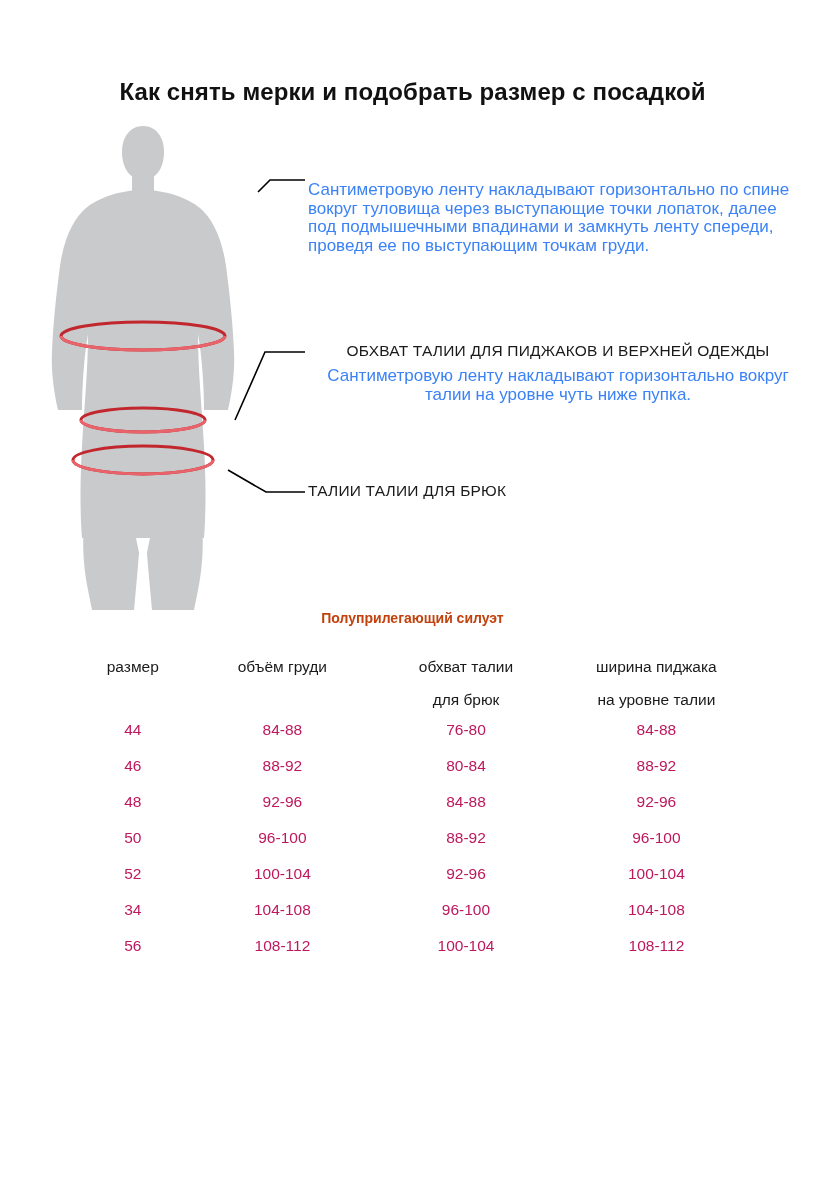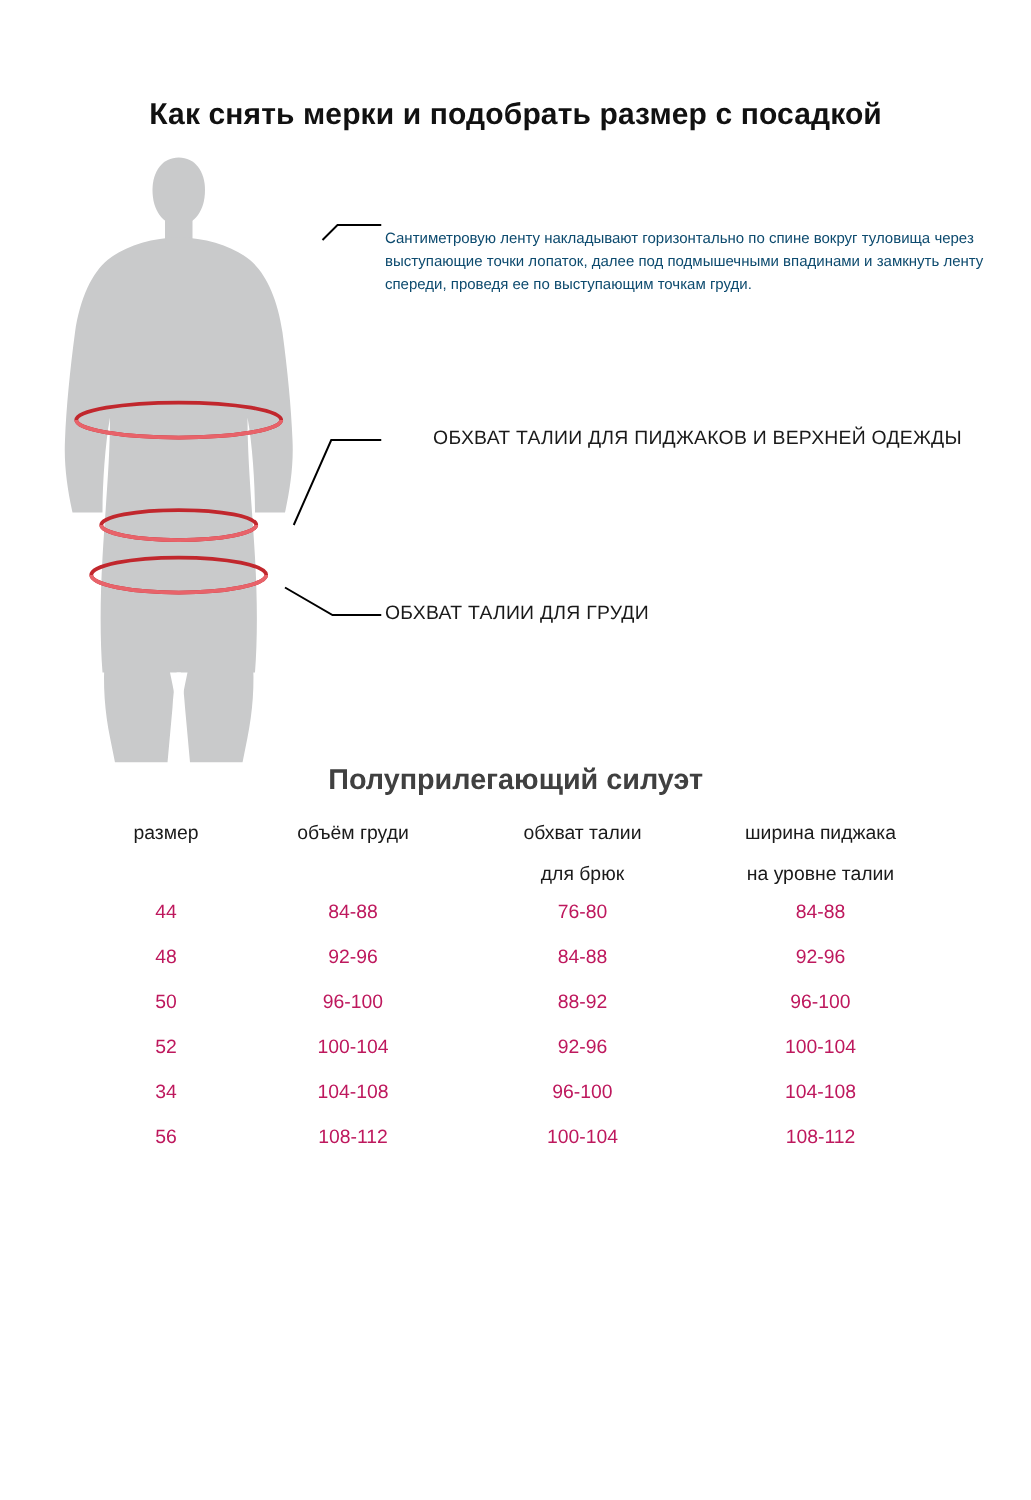--- a/index.html
+++ b/index.html
@@ -48,38 +48,38 @@
     position: absolute;
     width: 500px;
   }
   .callout-title {
     font-size: 15.5px;
     color: #1a1a1a;
     letter-spacing: 0.2px;
     white-space: nowrap;
   }
   .callout-body {
-    font-size: 12px;
+    font-size: 17px;
     line-height: 18.5px;
-    color: #0c4a6e;
+    color: #3b82f6;
     margin-top: 7px;
   }
   #callout-chest { top: 14px; left: 8px; }
   #callout-waist-jacket { top: 182px; left: 8px; text-align: center; }
   #callout-waist-trousers { top: 322px; left: 8px; }
 
   .section-title {
     position: absolute;
     top: 610px;
     left: 0;
     width: 825px;
     text-align: center;
-    font-size: 23px;
+    font-size: 14px;
     font-weight: bold;
-    color: #404040;
+    color: #c2410c;
   }
   table.sizes {
     position: absolute;
     top: 658px;
     left: 75px;
     width: 680px;
     border-collapse: collapse;
     font-size: 15.5px;
   }
   table.sizes th {
@@ -176,23 +176,24 @@
     <polyline points="235,420 265,352 305,352" fill="none" stroke="#000000" stroke-width="1.6"></polyline>
     <polyline points="228,470 266,492 305,492" fill="none" stroke="#000000" stroke-width="1.6"></polyline>
   </svg>
 
   <div class="callouts">
     <div class="callout" id="callout-chest">
       <div class="callout-body">Сантиметровую ленту накладывают горизонтально по спине вокруг туловища через выступающие точки лопаток, далее под подмышечными впадинами и замкнуть ленту спереди, проведя ее по выступающим точкам груди.</div>
     </div>
     <div class="callout" id="callout-waist-jacket">
       <div class="callout-title">ОБХВАТ ТАЛИИ ДЛЯ ПИДЖАКОВ И ВЕРХНЕЙ ОДЕЖДЫ</div>
+      <div class="callout-body">Сантиметровую  ленту накладывают горизонтально вокруг талии на уровне чуть ниже пупка.</div>
     </div>
     <div class="callout" id="callout-waist-trousers">
-      <div class="callout-title">ОБХВАТ ТАЛИИ ДЛЯ ГРУДИ</div>
+      <div class="callout-title">ТАЛИИ ТАЛИИ ДЛЯ БРЮК</div>
     </div>
   </div>
 
   <div class="section-title">Полуприлегающий силуэт</div>
 
   <table class="sizes">
     <colgroup>
         <col class="c0">
         <col class="c1">
         <col class="c2">
@@ -219,20 +220,26 @@
       </tr>
     </thead>
     <tbody>
       <tr>
         <td>44</td>
         <td>84-88</td>
         <td>76-80</td>
         <td>84-88</td>
       </tr>
       <tr>
+        <td>46</td>
+        <td>88-92</td>
+        <td>80-84</td>
+        <td>88-92</td>
+      </tr>
+      <tr>
         <td>48</td>
         <td>92-96</td>
         <td>84-88</td>
         <td>92-96</td>
       </tr>
       <tr>
         <td>50</td>
         <td>96-100</td>
         <td>88-92</td>
         <td>96-100</td>

